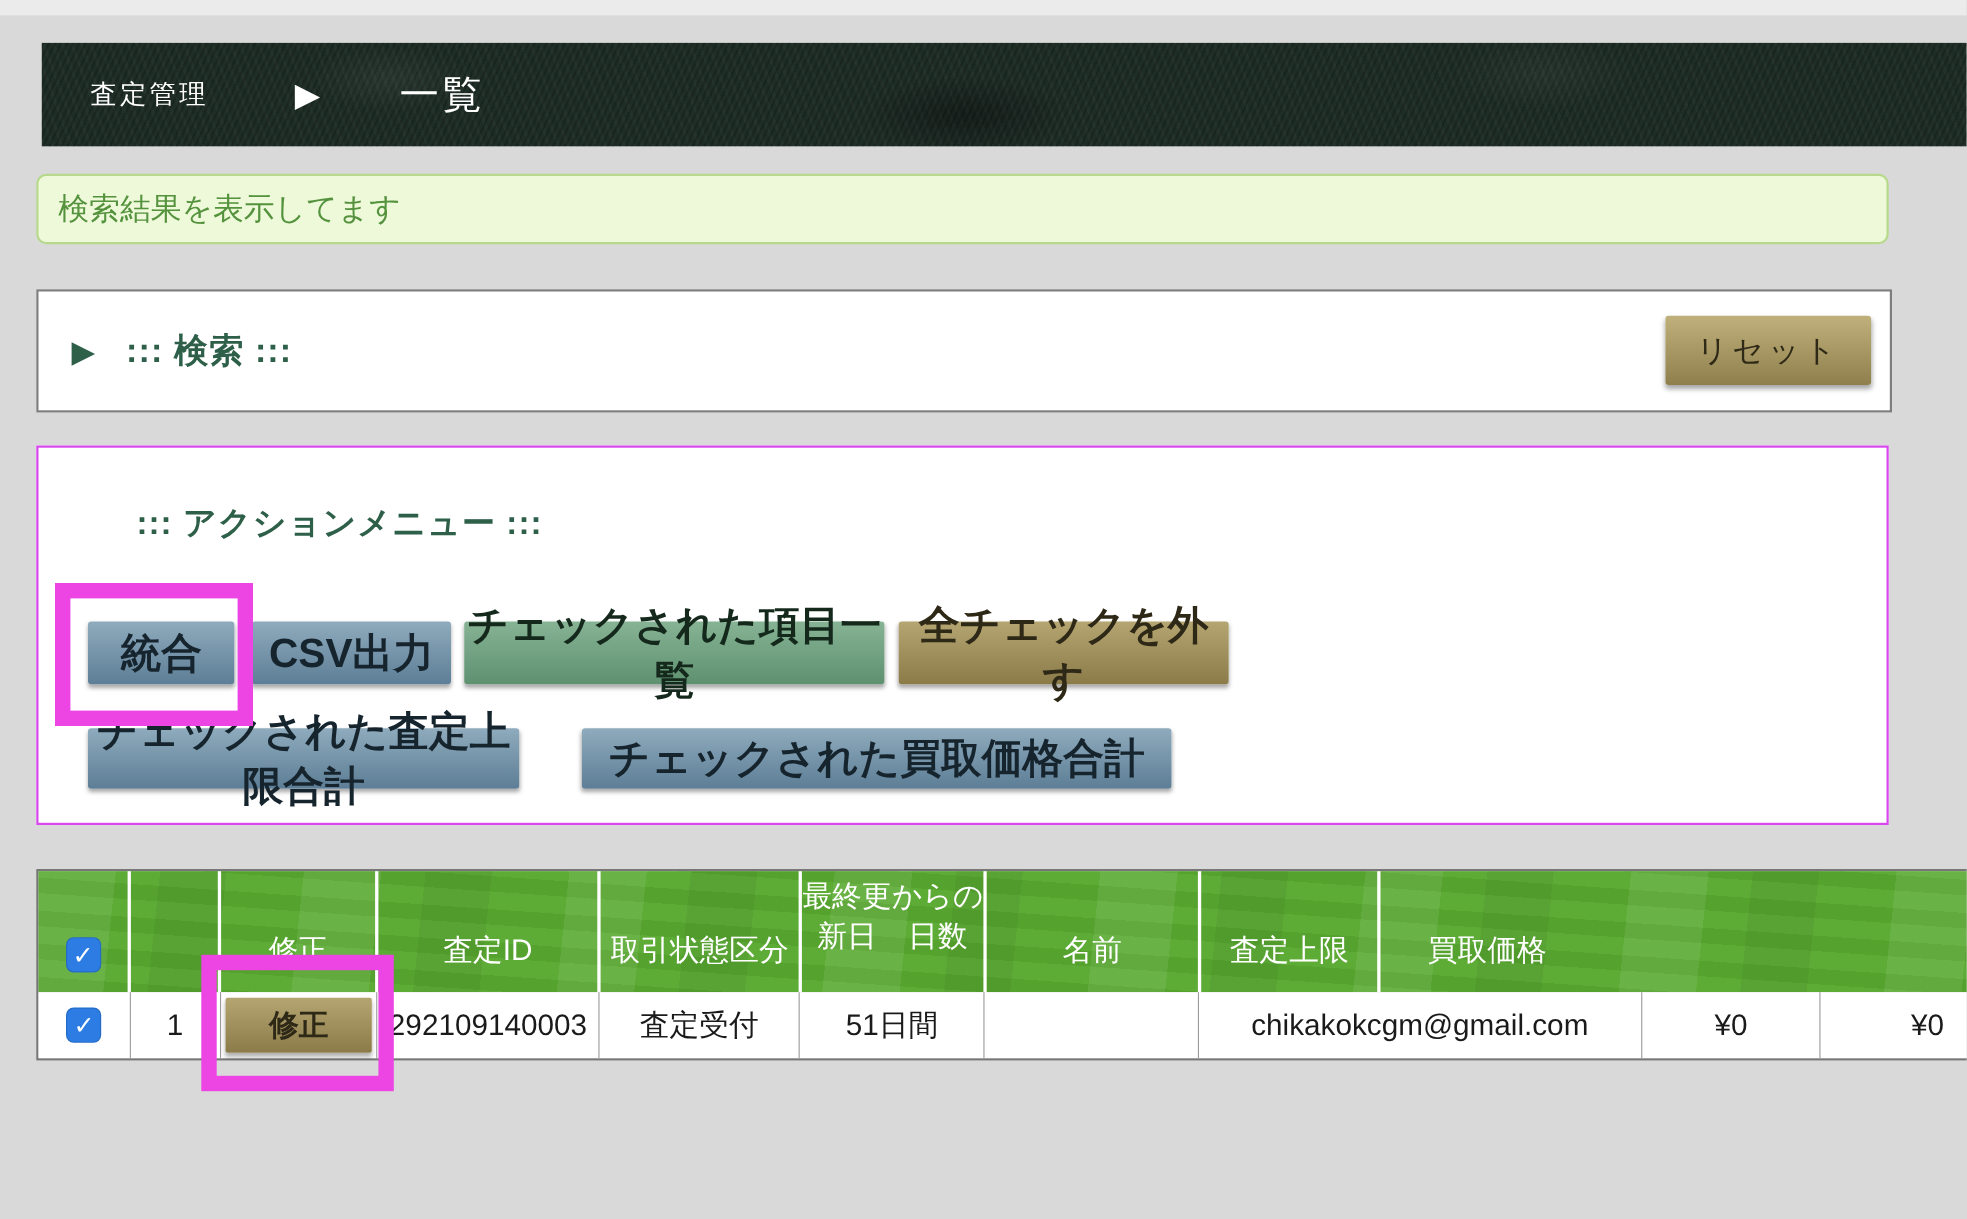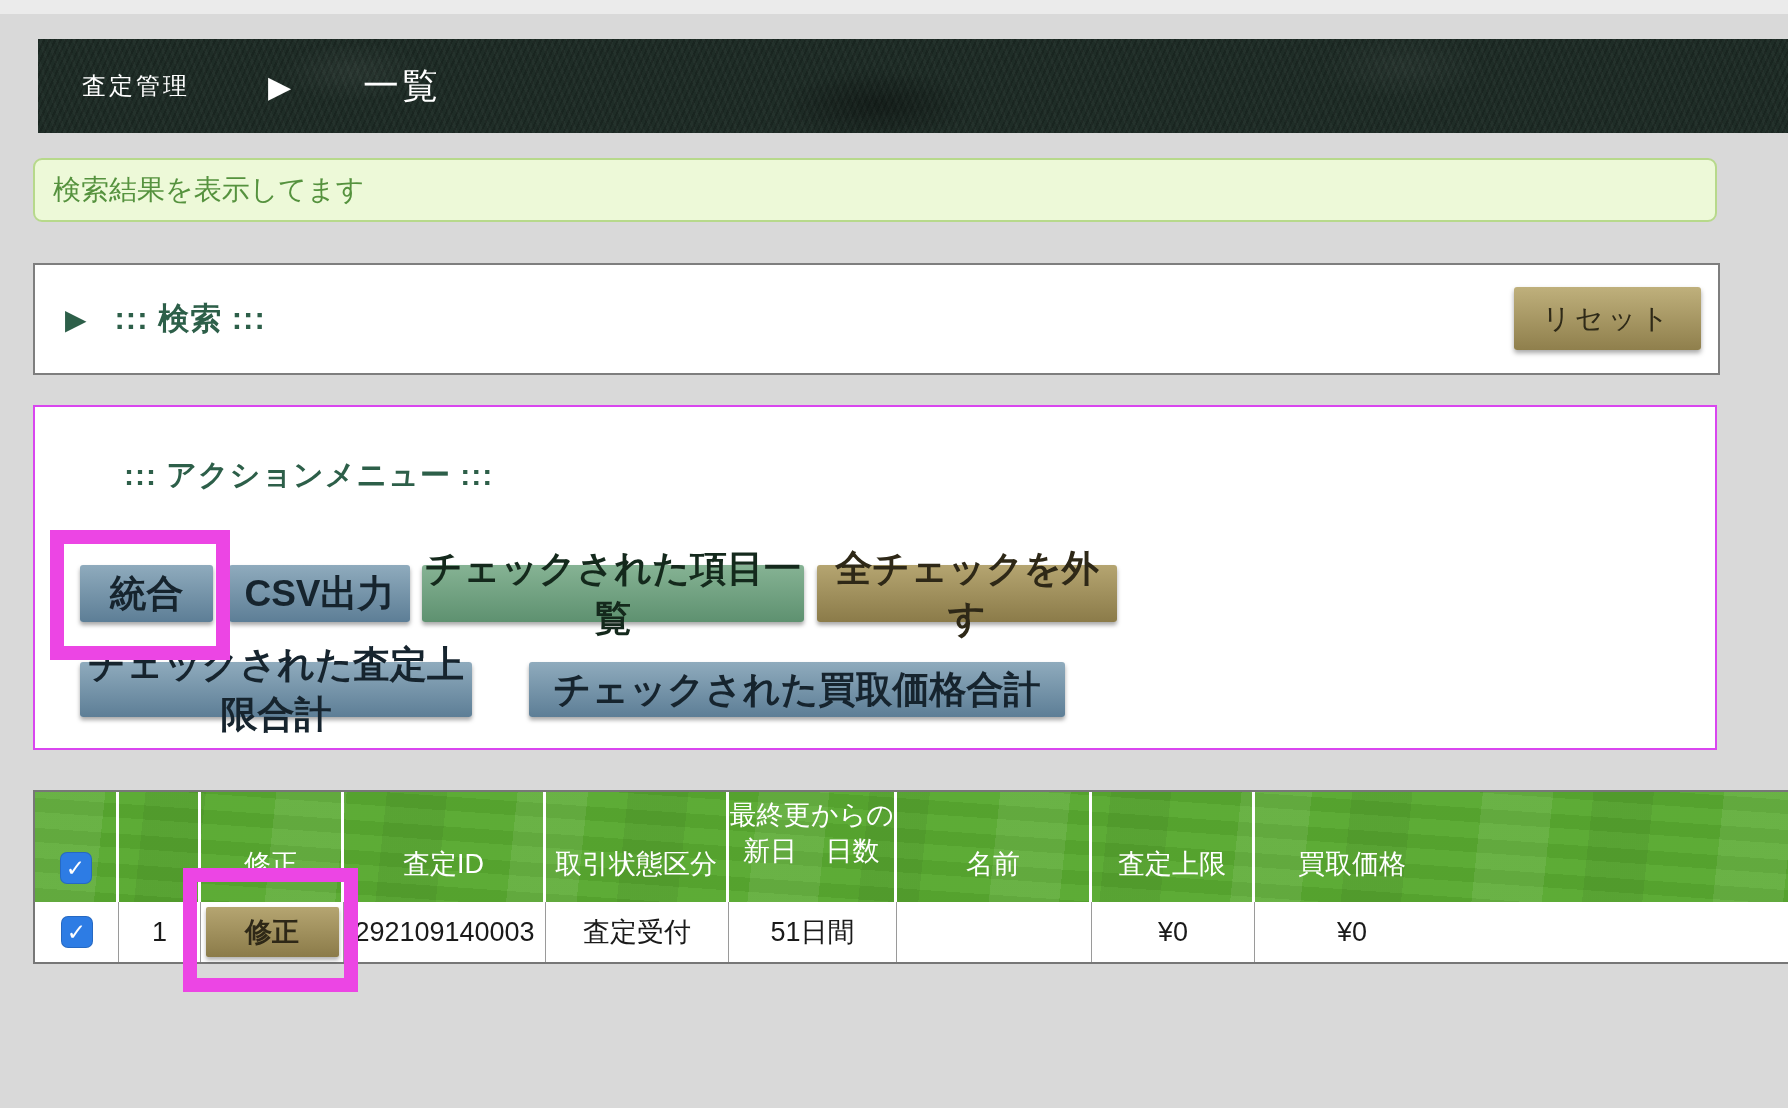--- a/index.html
+++ b/index.html
@@ -177,17 +177,18 @@
         </div>
       </div>
       <div class="td c1">1</div>
       <div class="td c2">
         <button class="btn-edit">修正</button>
       </div>
       <div class="td c3">292109140003</div>
       <div class="td c4">査定受付</div>
       <div class="td c5">51日間</div>
       <div class="td c6"></div>
+      <div class="td c7">chikakokcgm@gmail.com</div>
       <div class="td c8">¥0</div>
       <div class="td c9">¥0</div>
     </div>
   </div>
 </div>
 
 </body></html>

